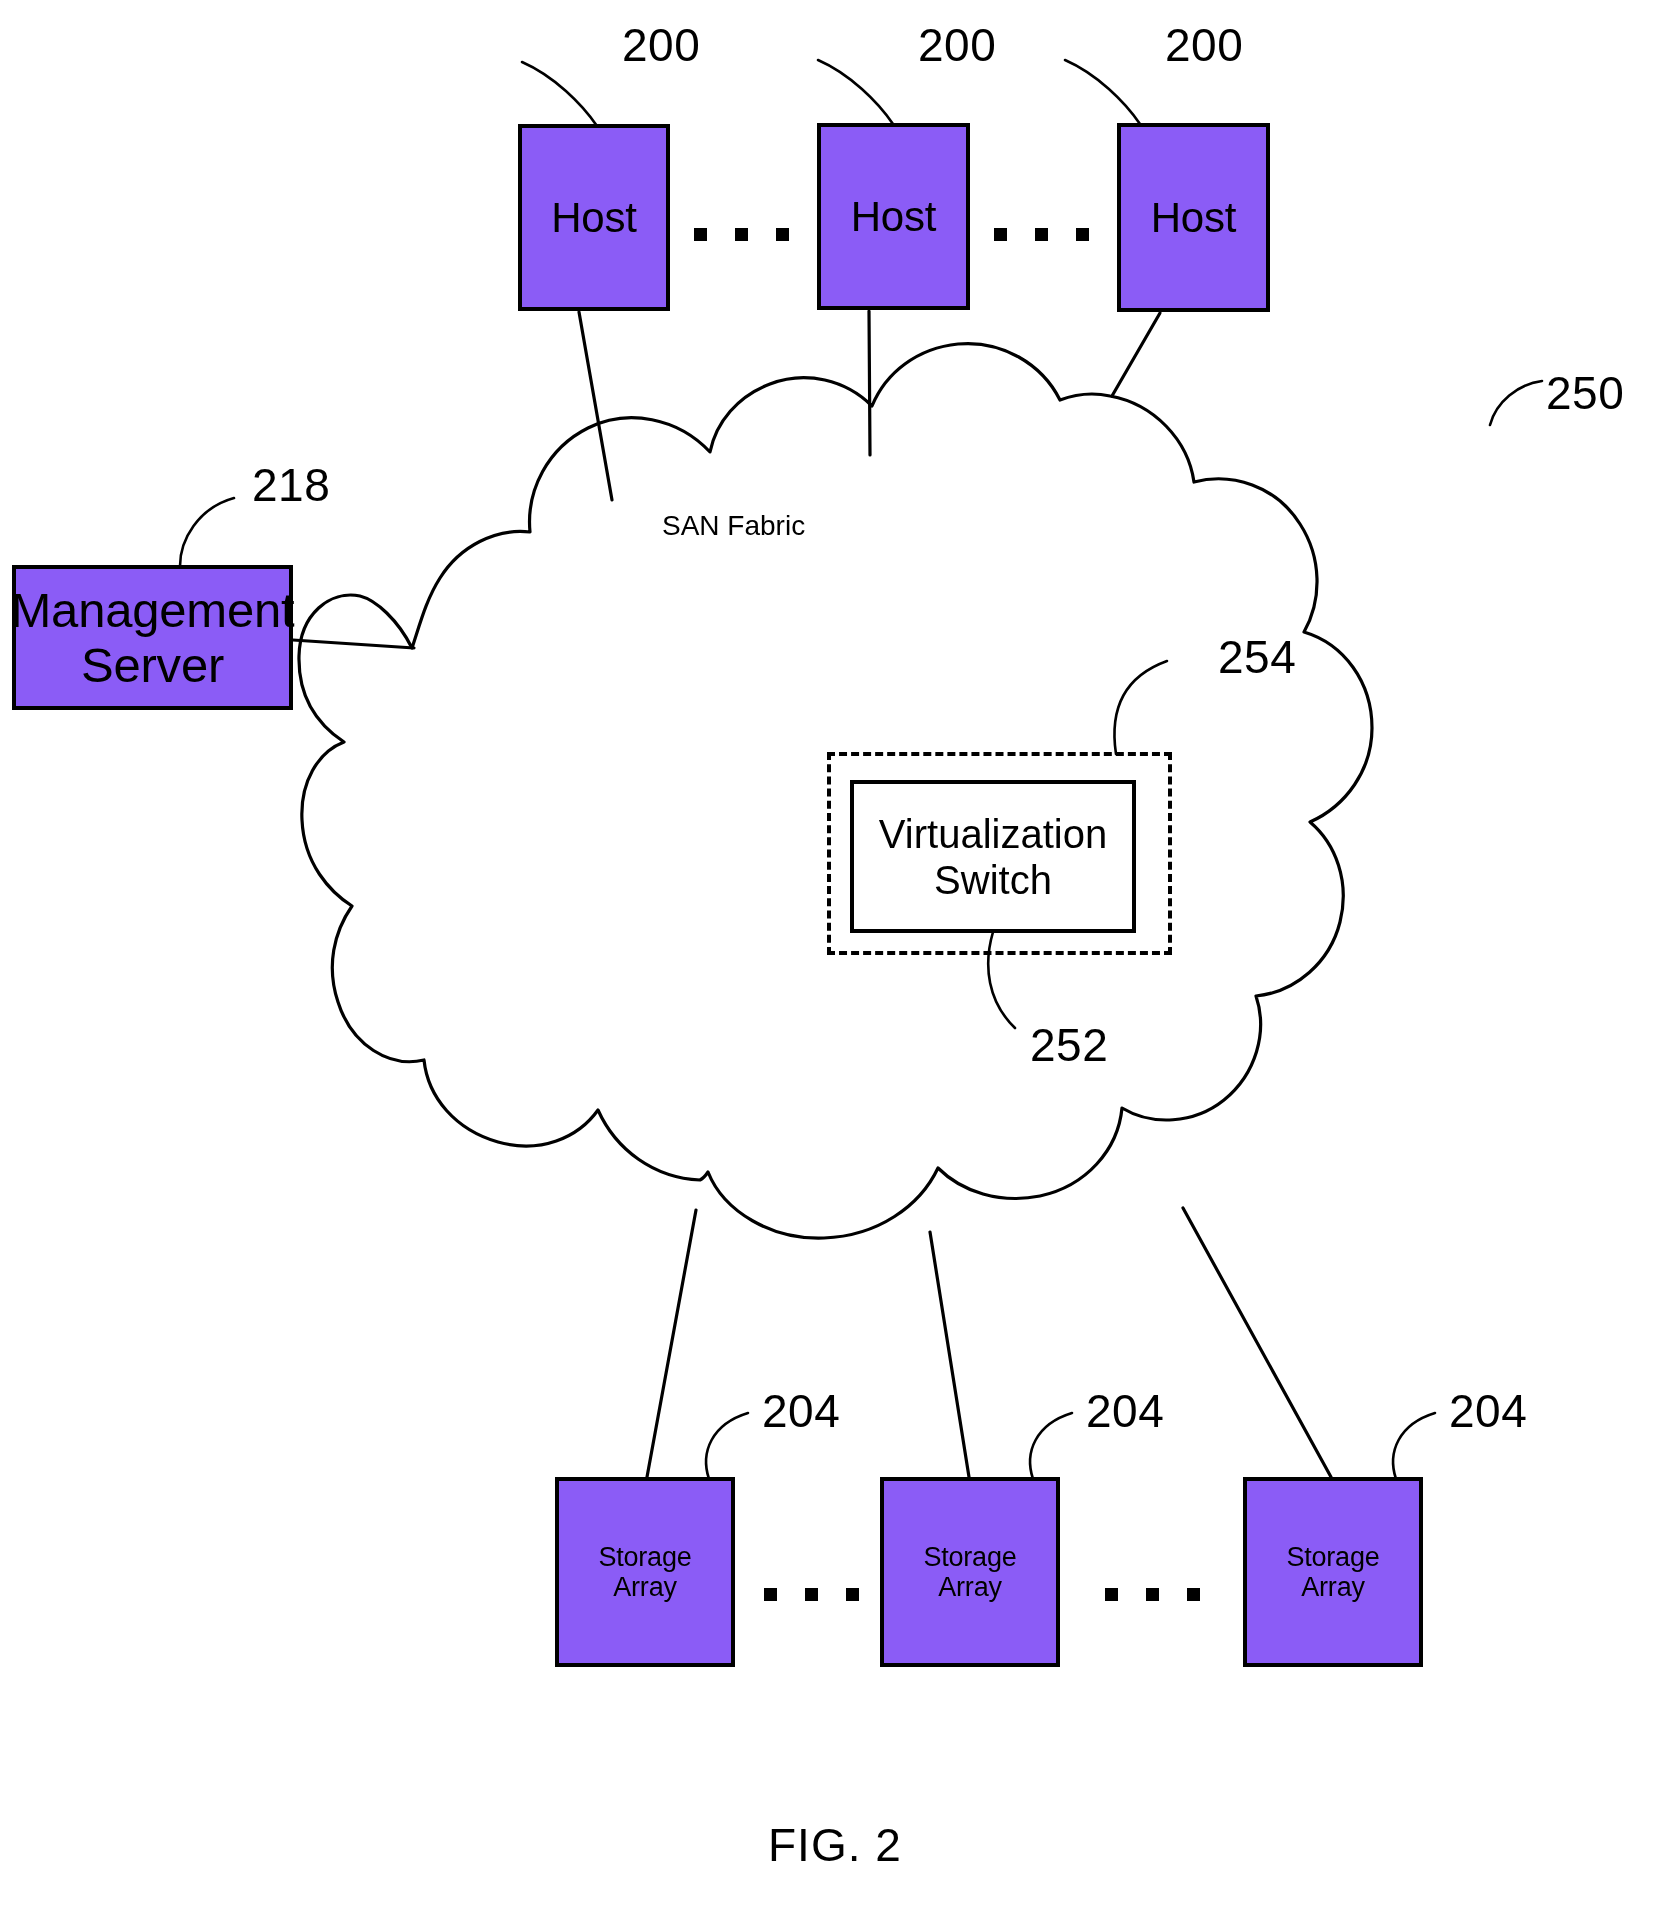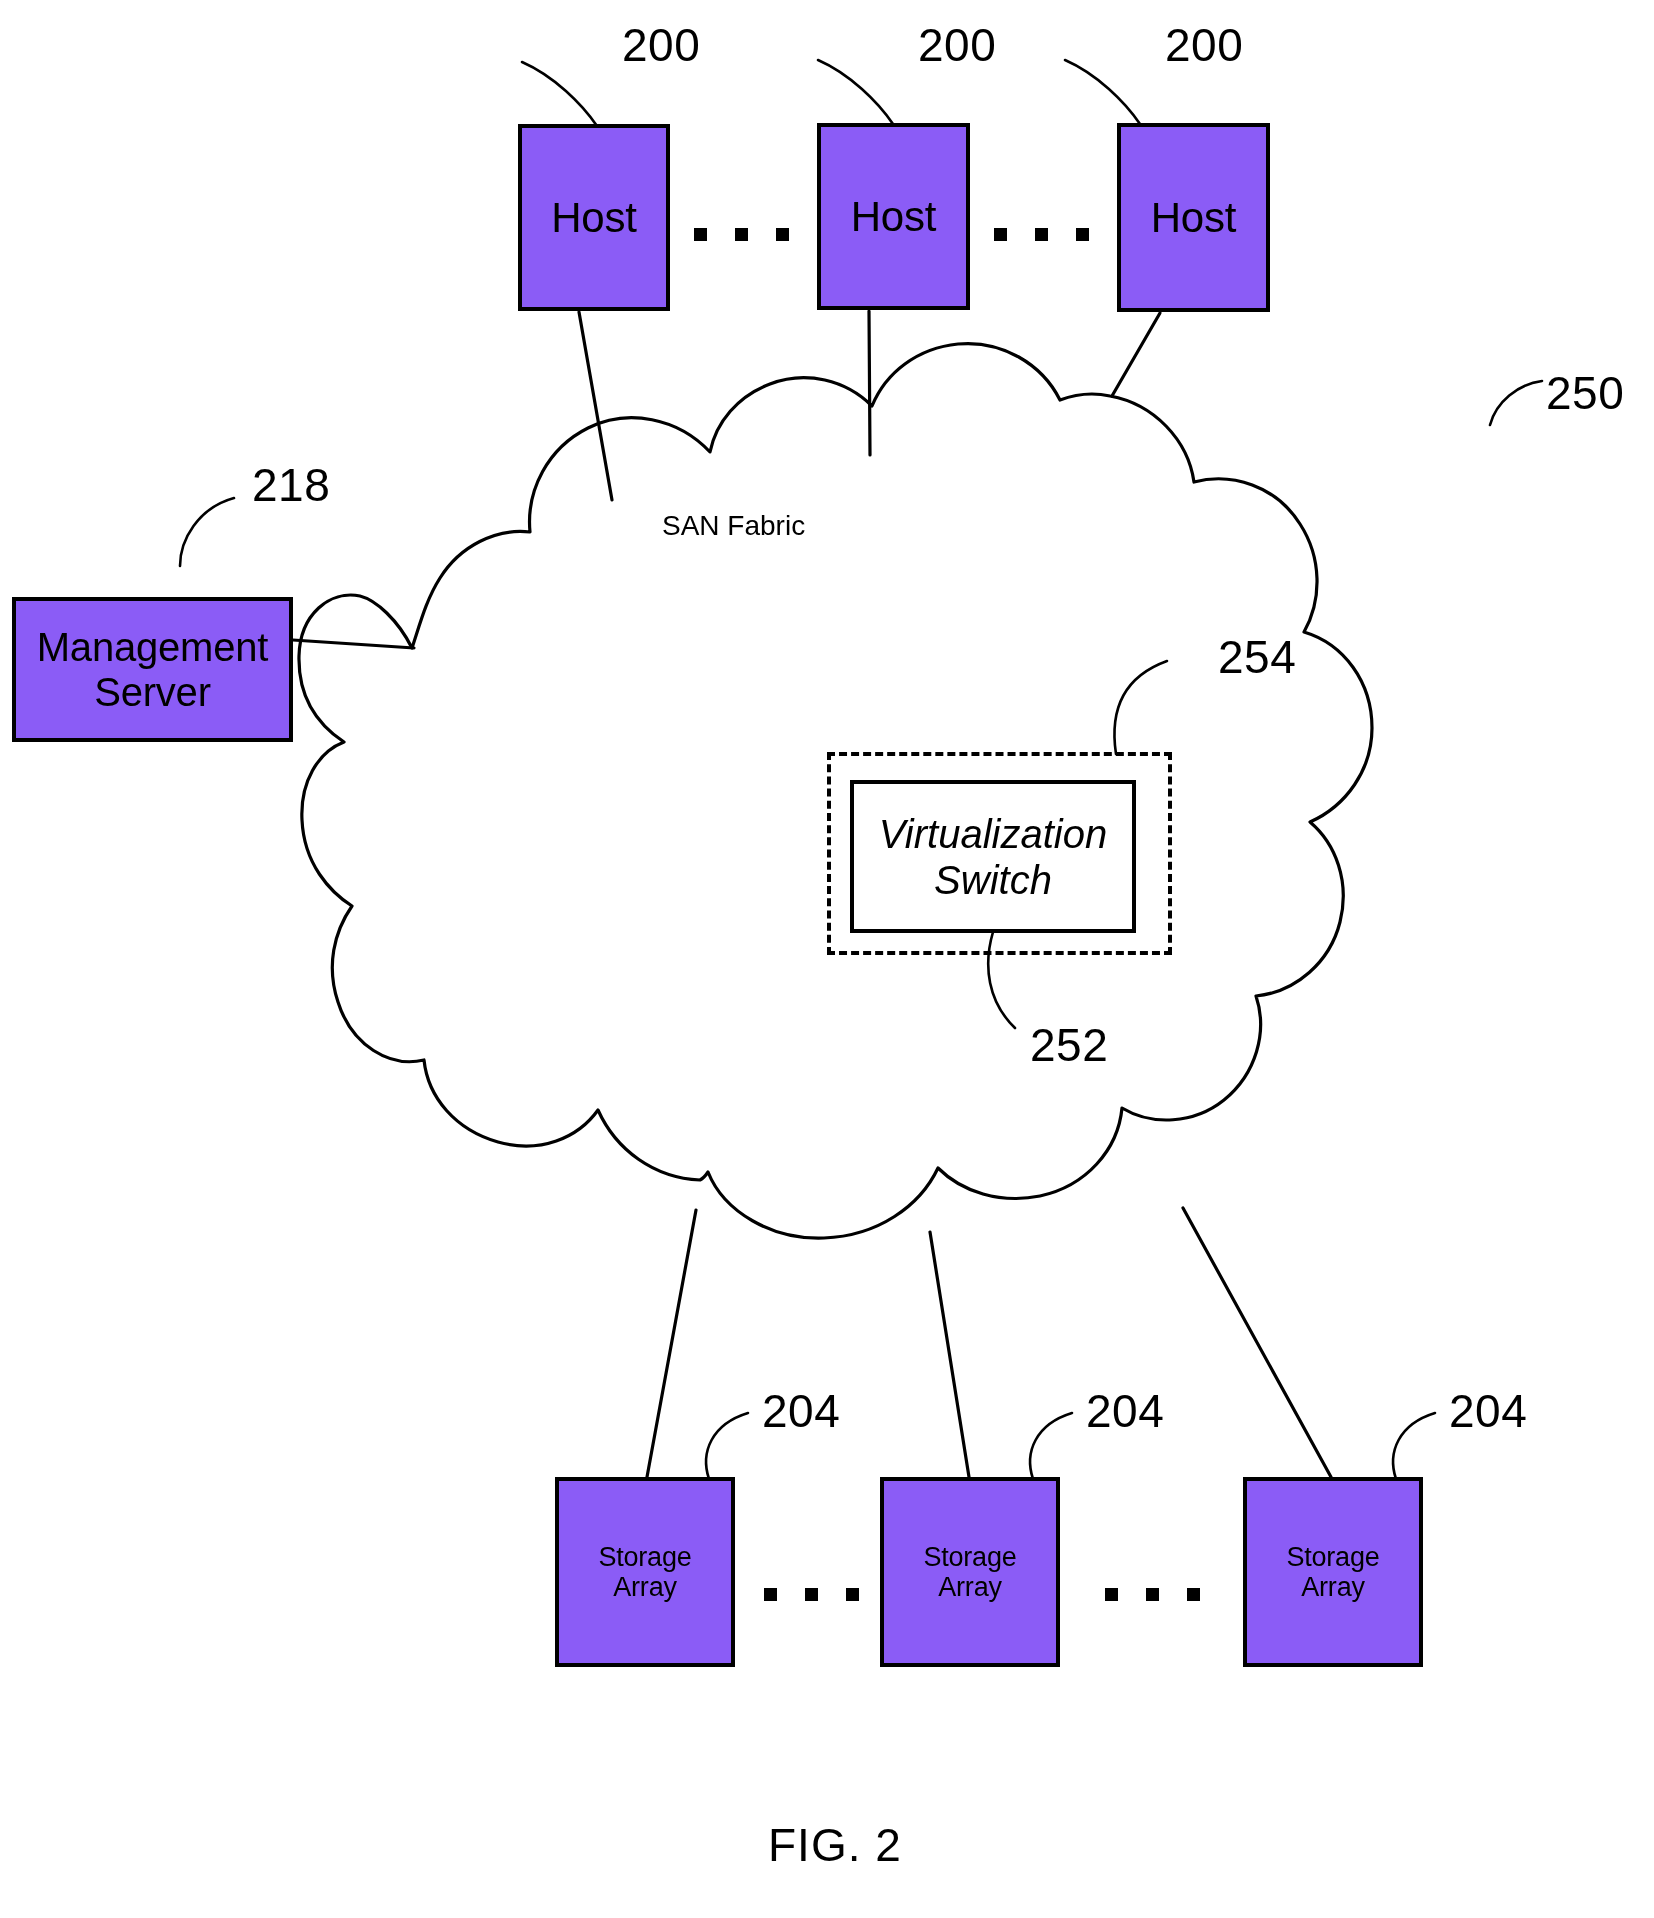--- a/index.html
+++ b/index.html
@@ -41,22 +41,21 @@
     letter-spacing: -0.2px;
   }
   .node-box.host {
     font-size: 42px;
   }
   .node-box.storage {
     font-size: 27px;
     justify-content: center;
   }
   .node-box.mgmt {
-    font-size: 40px;
-    margin-top: 32px;
+    font-size: 49px;
   }
   .node-label {
     display: block;
     white-space: pre-line;
   }
   .ref-num {
     position: absolute;
     font-size: 46px;
     letter-spacing: 0.5px;
     line-height: 1;
@@ -214,21 +213,21 @@
     <span class="node-label">Management
 Server</span>
   </div>
   <div class="ref-num" style="left:252px; top:462px;">218</div>
 
   <div class="cloud-title" style="left:662px; top:510px;">SAN Fabric</div>
   <div class="ref-num" style="left:1546px; top:370px;">250</div>
 
   <div class="vswitch-dashed" style="left:827px; top:752px; width:345px; height:203px;"></div>
 
-  <div class="vswitch-inner" style="left:850px; top:780px; width:286px; height:153px;font-style:italic;">
+  <div class="vswitch-inner" style="left:850px; top:780px; width:286px; height:153px;">
     <span class="node-label">Virtualization
 Switch</span>
   </div>
 
   <div class="ref-num" style="left:1218px; top:634px;">254</div>
   <div class="ref-num" style="left:1030px; top:1010px;margin-top:12px;">252</div>
 
   <div class="node-box storage" style="left:555px; top:1477px; width:180px; height:190px;">
     <span class="node-label">Storage
 Array</span>

